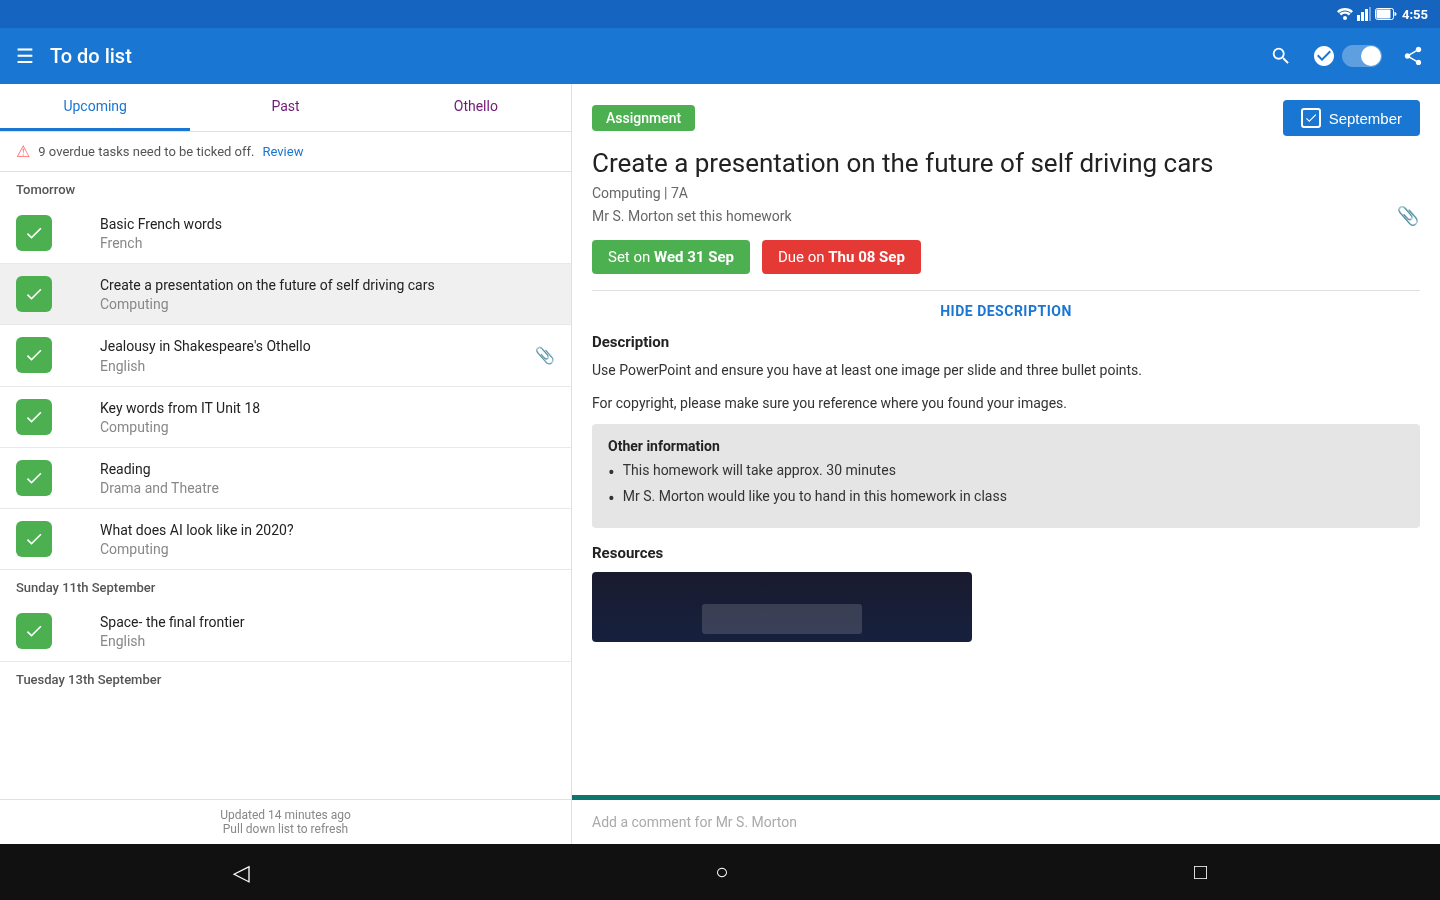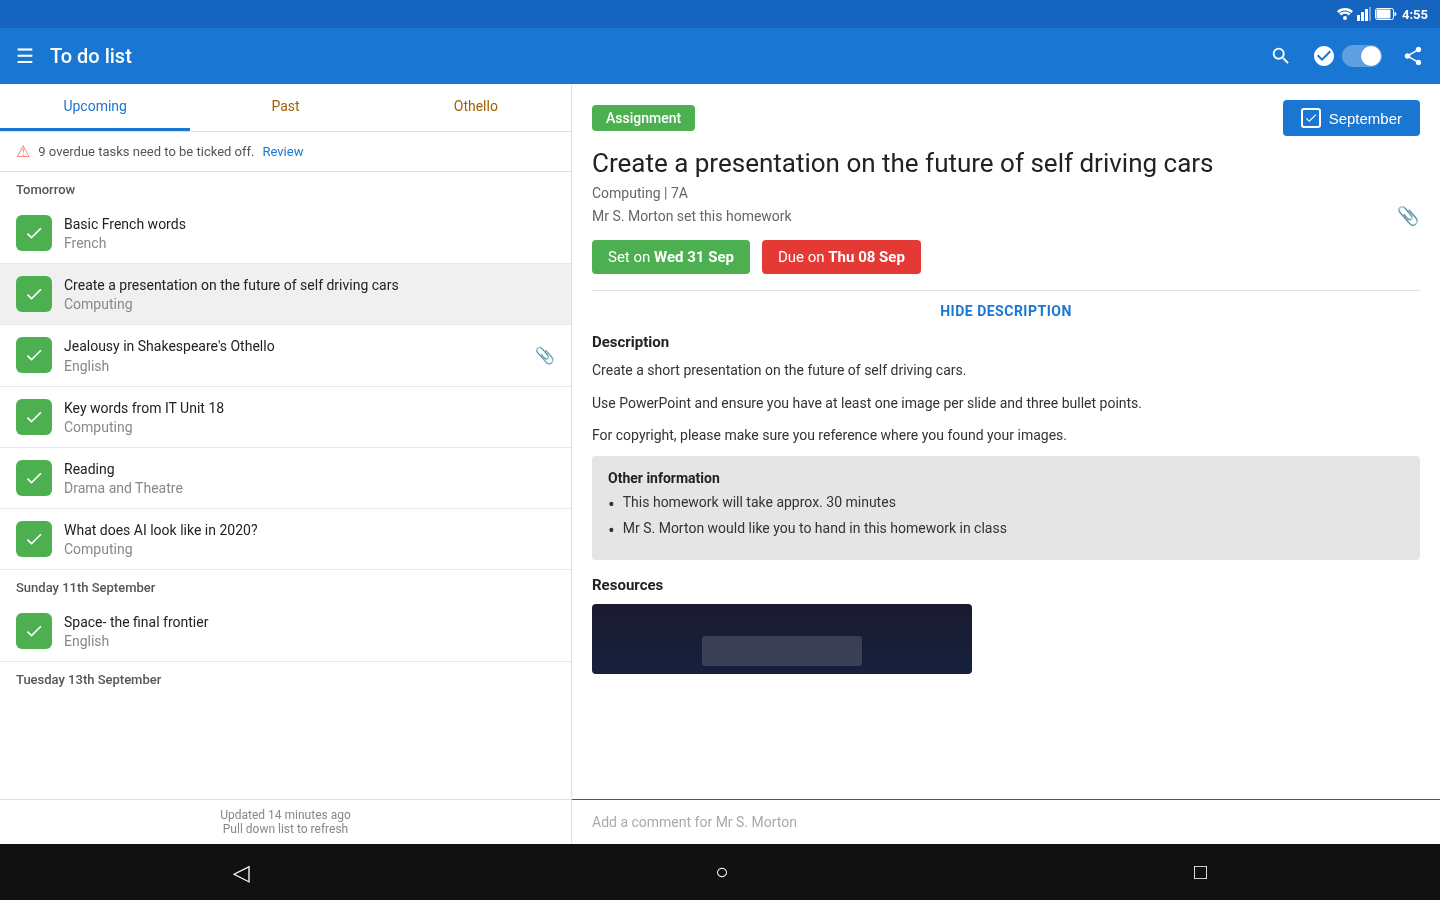--- a/index.html
+++ b/index.html
@@ -52,21 +52,21 @@
       display: flex;
       border-bottom: 1px solid #e0e0e0;
       background: white;
     }
     .tab {
       flex: 1;
       padding: 14px 0;
       text-align: center;
       font-size: 14px;
       cursor: pointer;
-      color: #a16207;
+      color: #701a75;
       border-bottom: 3px solid transparent;
     }
     .tab.active {
       color: #1976D2;
       border-bottom: 3px solid #1976D2;
     }
 
     
     .warning-bar {
       padding: 10px 16px;
@@ -106,21 +106,21 @@
       width: 36px;
       height: 36px;
       border-radius: 6px;
       background: #4CAF50;
       display: flex;
       align-items: center;
       justify-content: center;
       flex-shrink: 0;
     }
     .task-checkbox svg { width: 20px; height: 20px; }
-    .task-info { flex: 1; }
+    .task-info { flex: 1; margin-left: 36px; }
     .task-title { font-size: 14px; color: #222; line-height: 1.3; }
     .task-subject { font-size: 14px; color: #888; margin-top: 2px; }
     .attachment-icon { color: #999; font-size: 16px; }
 
     
     .bottom-status {
       padding: 8px;
       text-align: center;
       font-size: 12px;
       color: #888;
@@ -275,21 +275,21 @@
     .resource-card-inner {
       width: 160px;
       height: 30px;
       background: rgba(255,255,255,0.15);
       border-radius: 3px;
     }
 
     
     .comment-bar {
       padding: 14px 20px;
-      border-top: 1px solid #0f766e;
+      border-top: 5px solid #0f766e;
       background: white;
       font-size: 14px;
       color: #aaa;
       cursor: text;
     }
 
     
     .bottom-nav {
       background: #111;
       height: 56px;
@@ -510,21 +510,20 @@
         <div class="date-badge-red">
           <span>Due on</span> <strong>Thu 08 Sep</strong>
         </div>
       </div>
 
       <hr class="divider">
 
       <div class="hide-desc">HIDE DESCRIPTION</div>
 
       <div class="desc-label">Description</div>
-      <div class="desc-text">Create a short presentation on the future of self driving cars.</div>
       <div class="desc-text">Use PowerPoint and ensure you have at least one image per slide and three bullet points.</div>
       <div class="desc-text">For copyright, please make sure you reference where you found your images.</div>
 
       <div class="other-info-box">
         <div class="other-info-title">Other information</div>
         <div class="other-info-item">
           <span class="bullet">•</span>
           <span>This homework will take approx. 30 minutes</span>
         </div>
         <div class="other-info-item">

